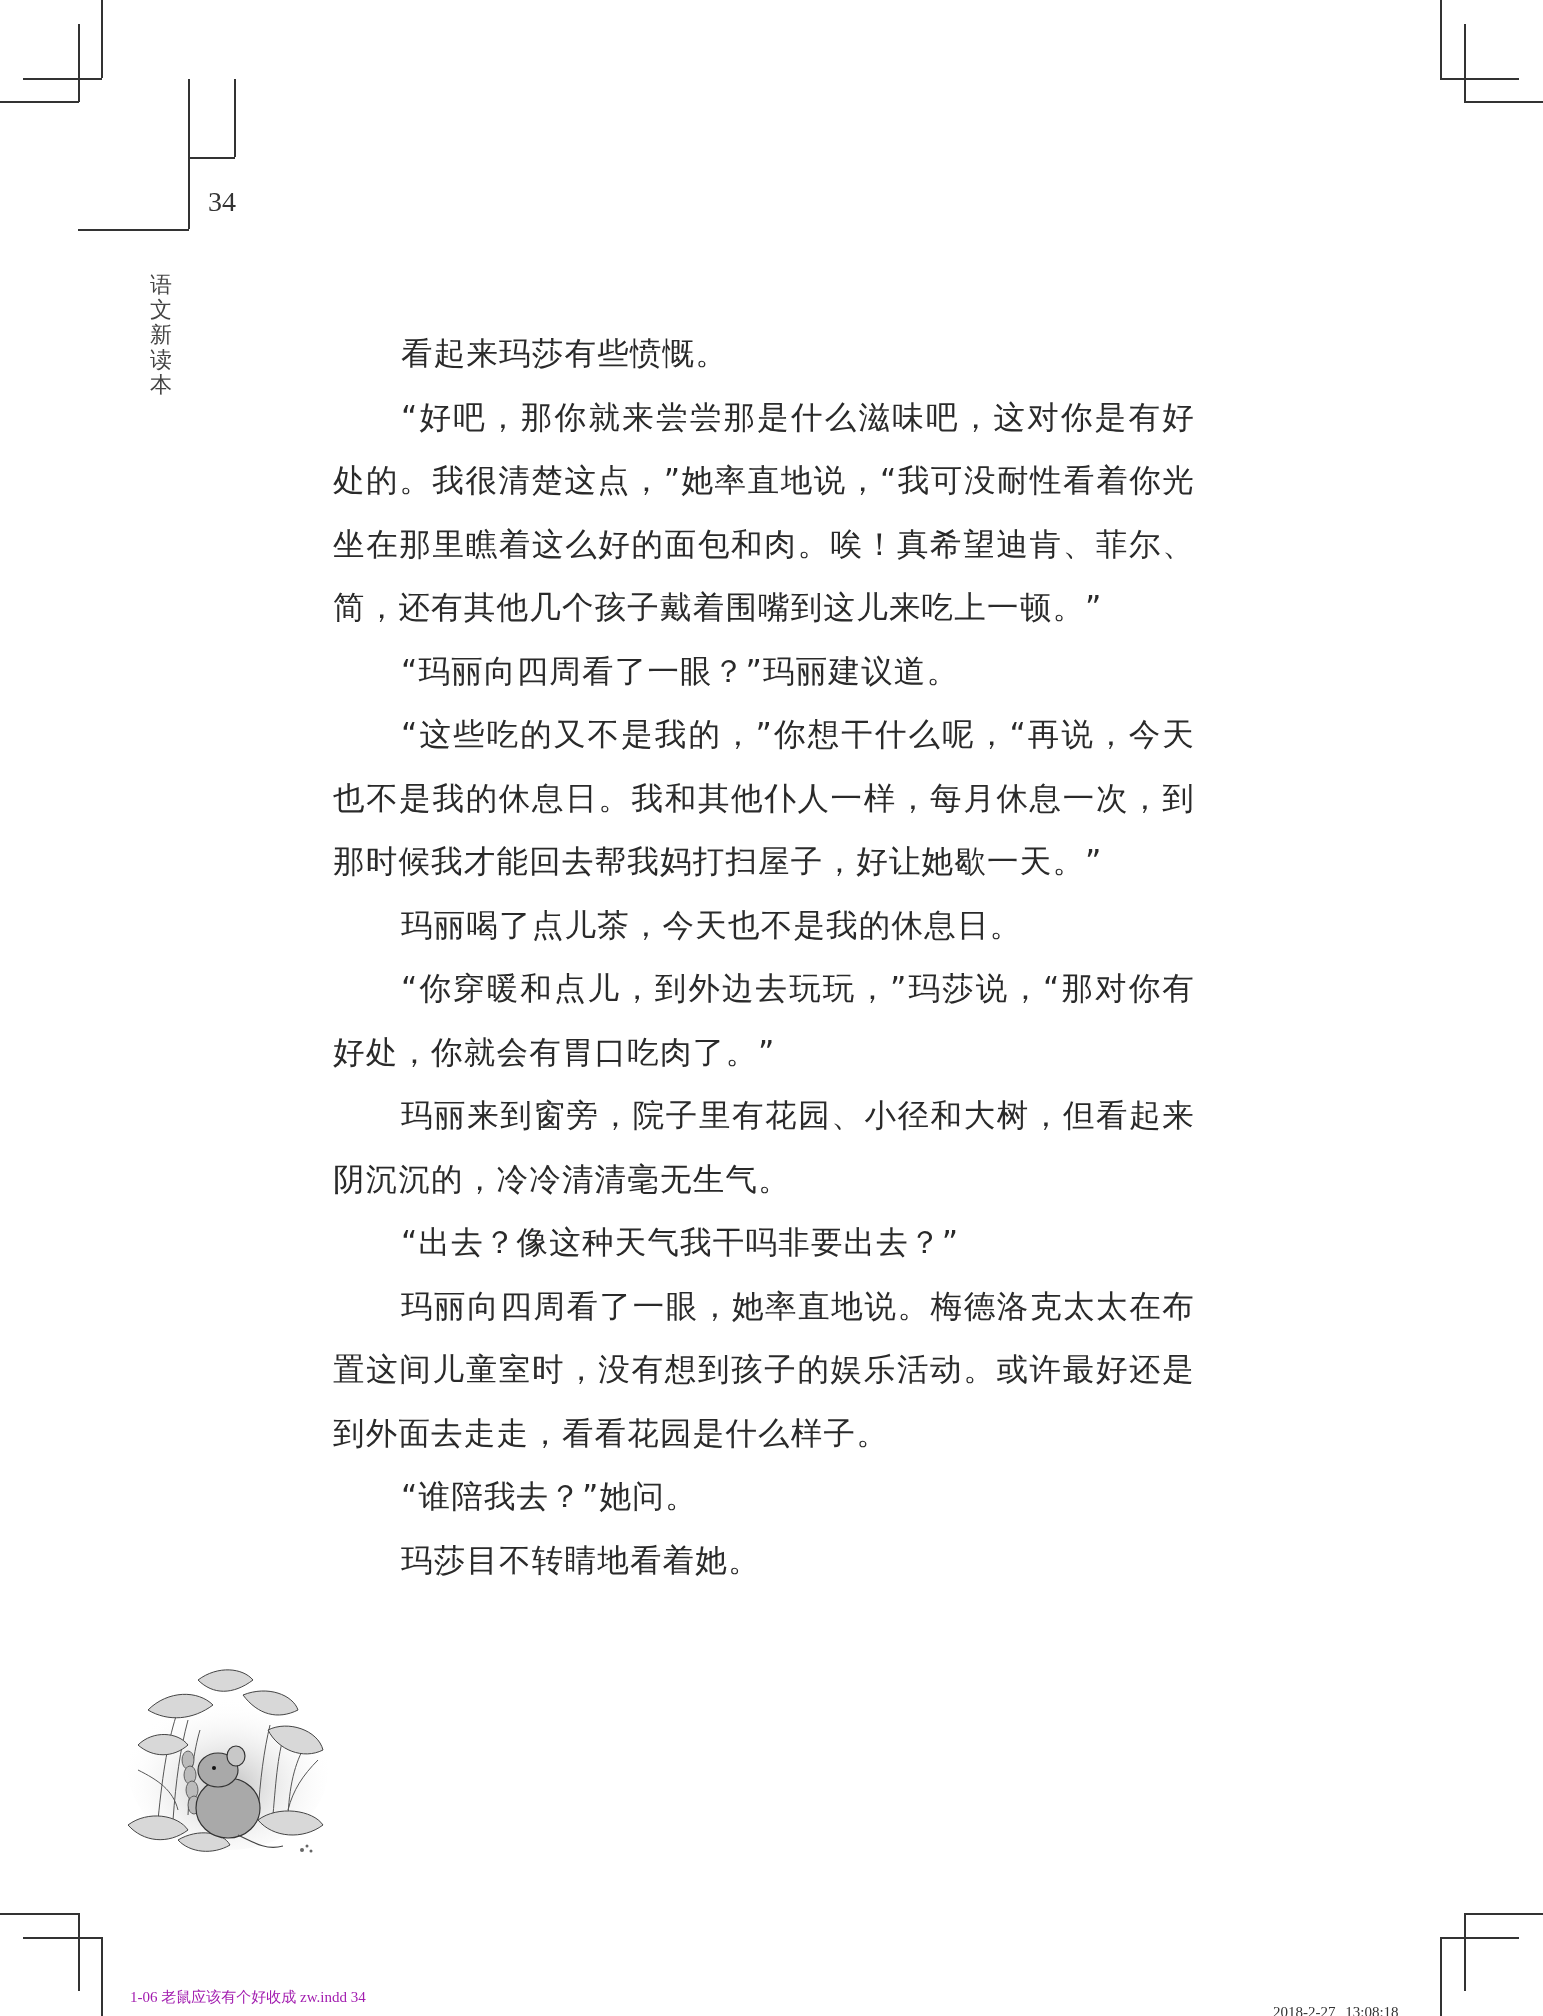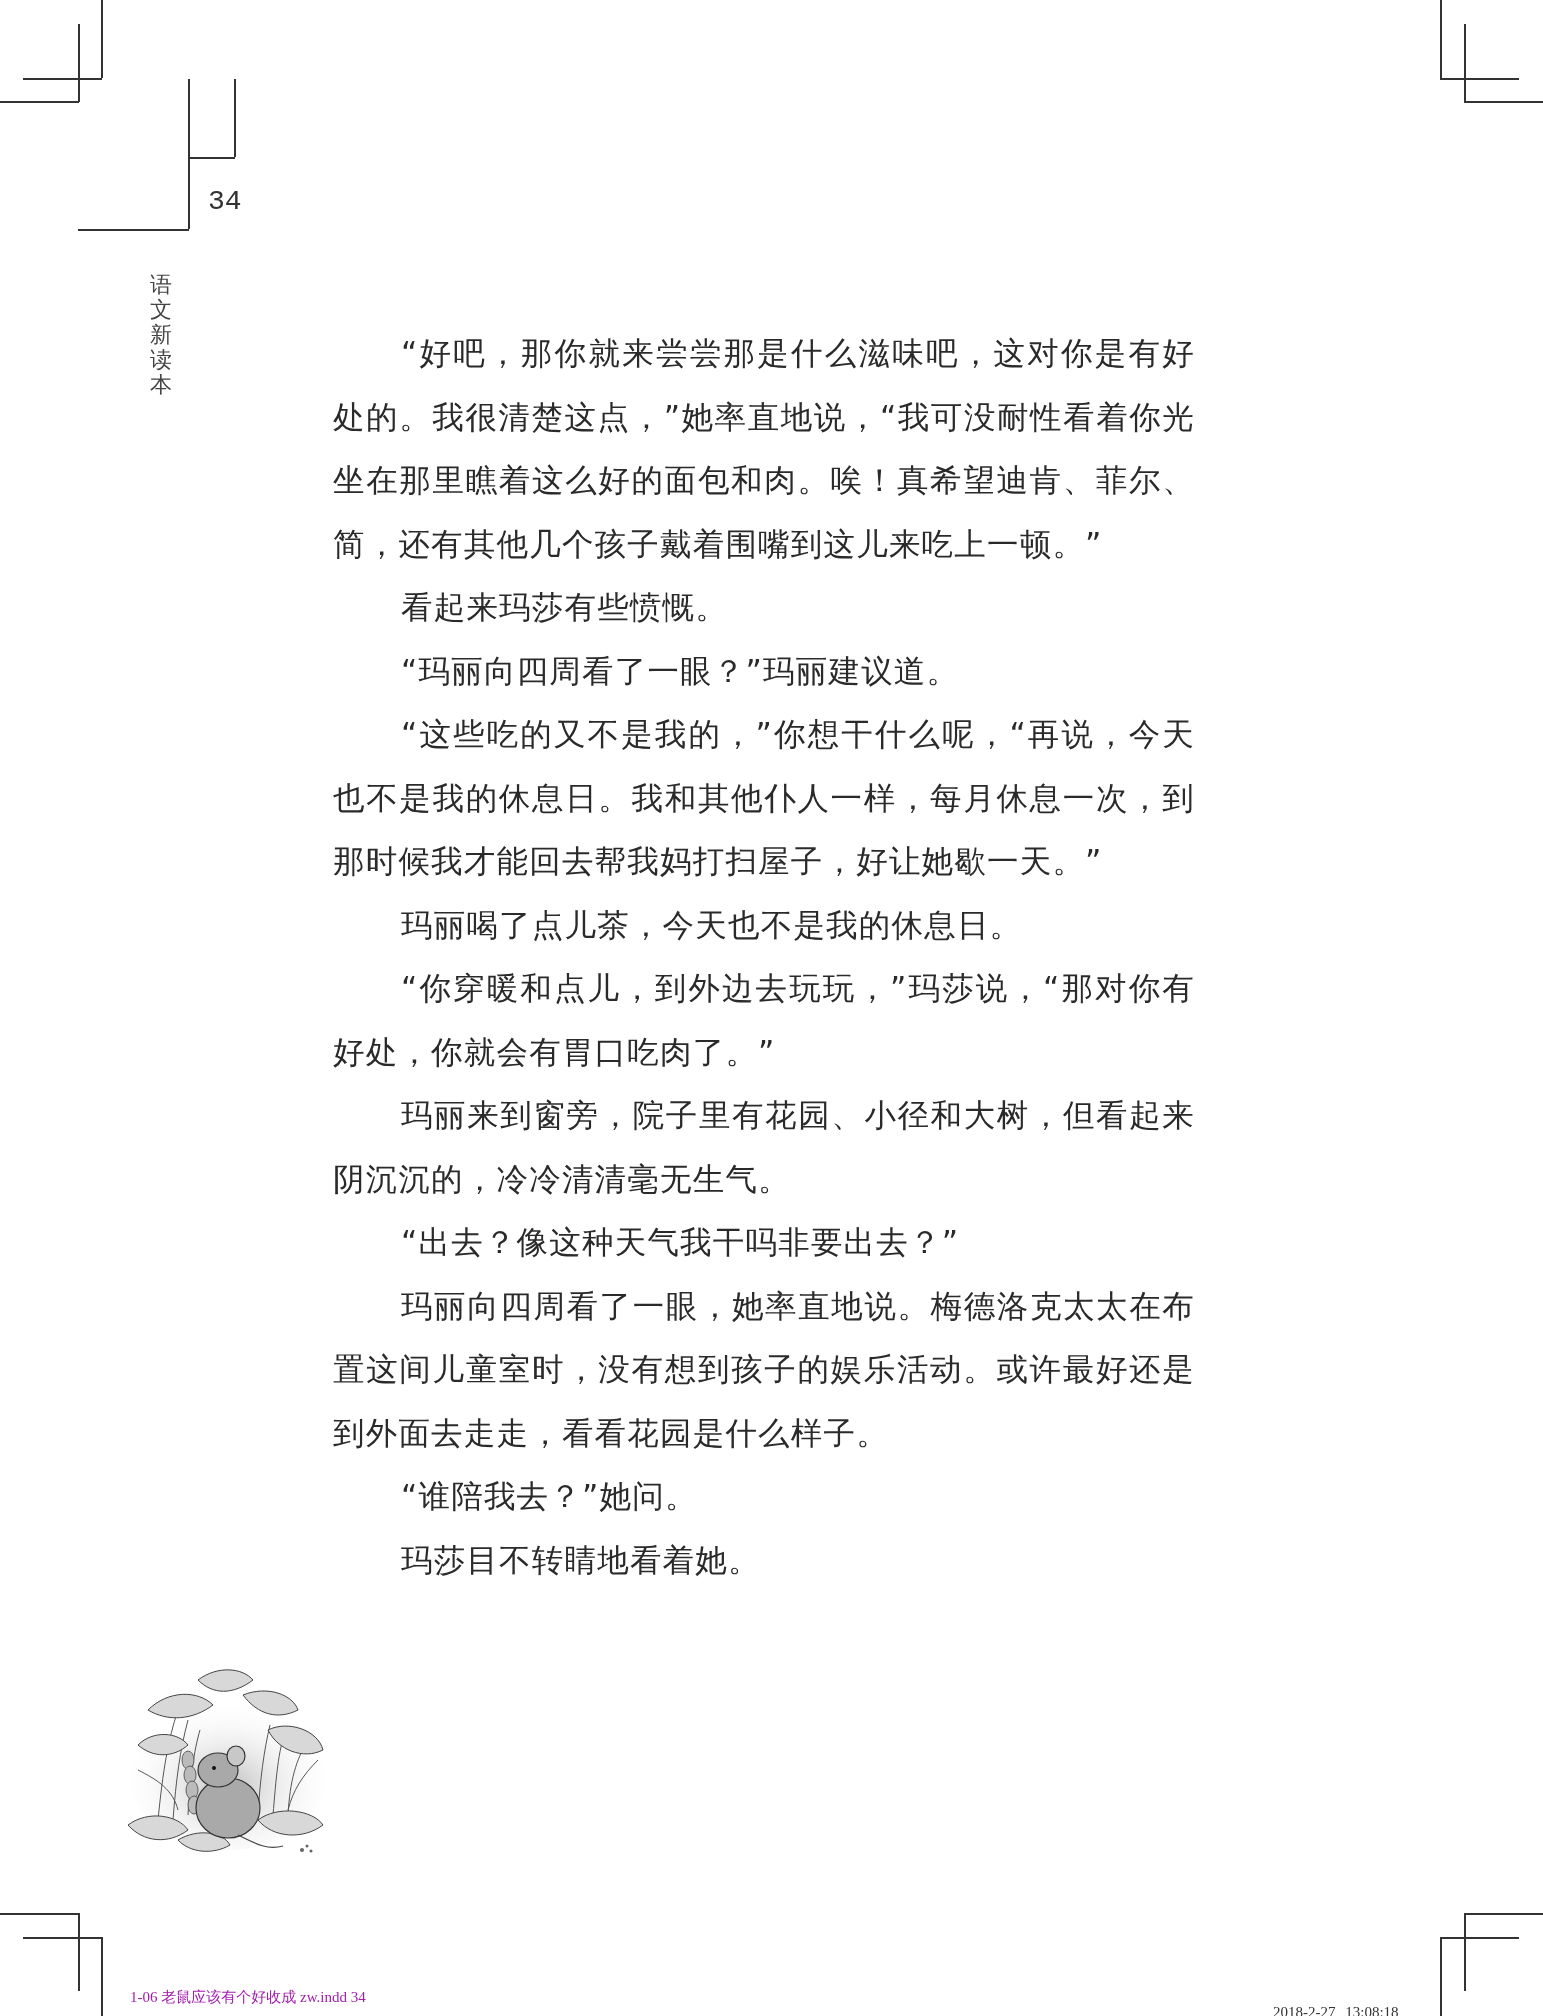--- a/index.html
+++ b/index.html
@@ -1,21 +1,21 @@
 <!DOCTYPE html>
 <html><head>
 <meta charset="utf-8">
 <style>
   html, body { margin:0; padding:0; background:#ffffff; }
   body { width:1543px; height:2016px; position:relative; overflow:hidden;
          font-family:"DejaVu Sans", "Liberation Sans", sans-serif; color:#2a2a2a; }
   .line { position:absolute; background:#333; }
   .h { height:1.5px; }
   .v { width:1.5px; }
-  .page-num { position:absolute; left:208px; top:186px; font-family:Liberation Mono, monospace;
+  .page-num { position:absolute; left:208px; top:186px; font-family:Liberation Serif, serif;
               font-size:28px; color:#333; }
   .side-title { position:absolute; left:146px; top:272px; width:30px; font-size:22px; line-height:25px;
                 color:#444; text-align:center; }
   .side-title span { display:block; }
   .body-text { position:absolute; left:333px; top:322px; width:862px; }
   .para { font-size:31.5px; line-height:63.5px; letter-spacing:1.2px; margin:0; text-align:justify; }
   .para.indent { text-indent:68px; }
   .illustration { position:absolute; left:118px; top:1650px; width:218px; height:210px; }
   .footer-left { position:absolute; left:130px; top:1988px; font-family:"Liberation Serif", serif;
                  font-size:15px; color:#a21caf; }
@@ -54,22 +54,22 @@
 
 <div class="side-title">
   <span>语</span>
   <span>文</span>
   <span>新</span>
   <span>读</span>
   <span>本</span>
 </div>
 
 <div class="body-text">
+  <p class="para indent">看起来玛莎有些愤慨。</p>
   <p class="para indent">“好吧，那你就来尝尝那是什么滋味吧，这对你是有好处的。我很清楚这点，”她率直地说，“我可没耐性看着你光坐在那里瞧着这么好的面包和肉。唉！真希望迪肯、菲尔、简，还有其他几个孩子戴着围嘴到这儿来吃上一顿。”</p>
-  <p class="para indent">看起来玛莎有些愤慨。</p>
   <p class="para indent">“玛丽向四周看了一眼？”玛丽建议道。</p>
   <p class="para indent">“这些吃的又不是我的，”你想干什么呢，“再说，今天也不是我的休息日。我和其他仆人一样，每月休息一次，到那时候我才能回去帮我妈打扫屋子，好让她歇一天。”</p>
   <p class="para indent">玛丽喝了点儿茶，今天也不是我的休息日。</p>
   <p class="para indent">“你穿暖和点儿，到外边去玩玩，”玛莎说，“那对你有好处，你就会有胃口吃肉了。”</p>
   <p class="para indent">玛丽来到窗旁，院子里有花园、小径和大树，但看起来阴沉沉的，冷冷清清毫无生气。</p>
   <p class="para indent">“出去？像这种天气我干吗非要出去？”</p>
   <p class="para indent">玛丽向四周看了一眼，她率直地说。梅德洛克太太在布置这间儿童室时，没有想到孩子的娱乐活动。或许最好还是到外面去走走，看看花园是什么样子。</p>
   <p class="para indent">“谁陪我去？”她问。</p>
   <p class="para indent">玛莎目不转睛地看着她。</p>
 </div>

